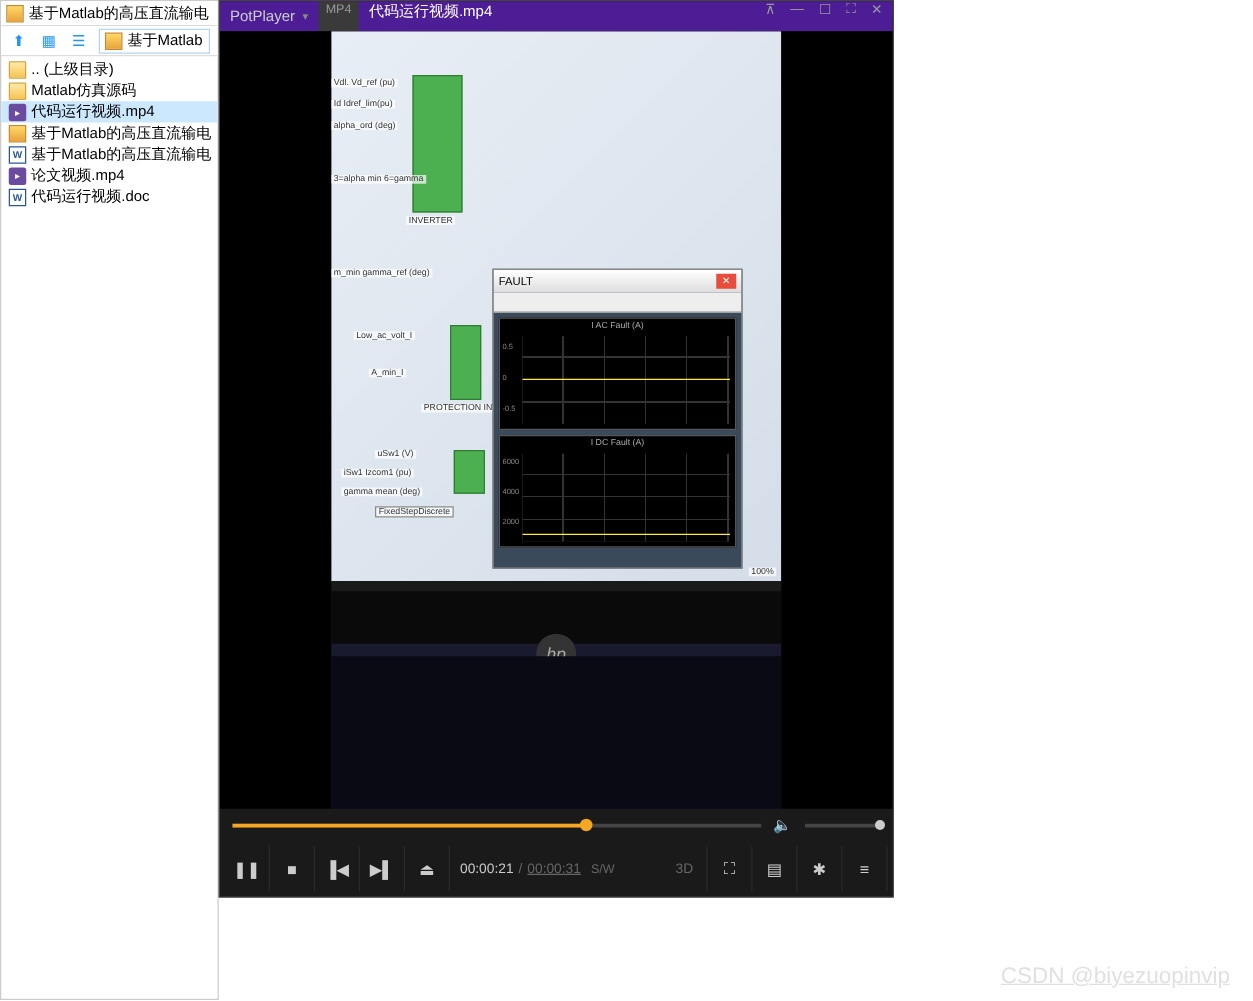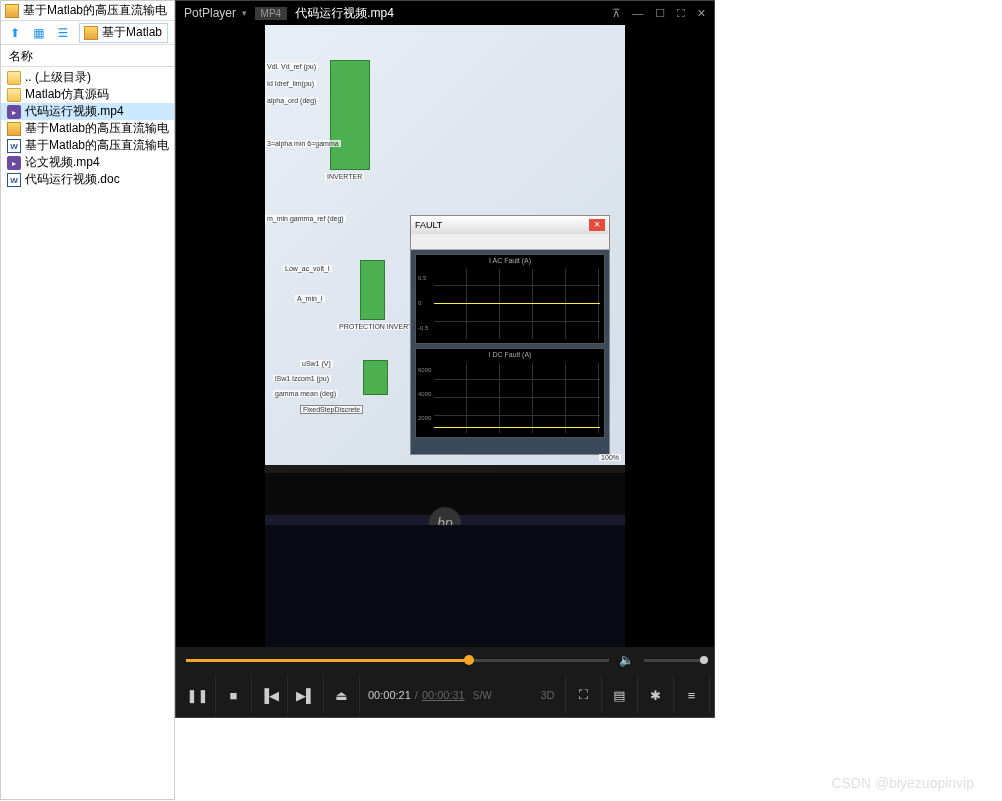--- a/index.html
+++ b/index.html
@@ -24,35 +24,35 @@
 .item-icon { width: 14px; height: 14px; flex-shrink: 0; }
 .folder-ico { background: linear-gradient(#ffe9a8, #f5c451); border: 1px solid #d4a53a; border-radius: 1px; }
 .mp4-ico { background: #6b4ba0; border-radius: 2px; position: relative; }
 .mp4-ico::after { content: "▸"; color: #fff; font-size: 8px; position: absolute; top: 50%; left: 50%; transform: translate(-50%, -50%); }
 .doc-ico { background: #fff; border: 1px solid #2a5699; position: relative; }
 .doc-ico::after { content: "W"; color: #2a5699; font-size: 8px; font-weight: bold; position: absolute; top: 50%; left: 50%; transform: translate(-50%, -50%); }
 .pdf-ico { background: linear-gradient(#ffd966, #e8a33d); border: 1px solid #c88a2a; }
 
 
 .potplayer { position: absolute; left: 175px; top: 0; width: 540px; height: 718px; background: #1a1a1a; border: 1px solid #444; }
-.pp-titlebar { height: 24px; background: #000000; display: flex; align-items: center; padding: 0 8px; color: #ccc; font-size: 12px; }
+.pp-titlebar { height: 24px; background: #4c1d95; display: flex; padding: 0 8px; color: #ccc; font-size: 12px; }
 .pp-title-left { display: flex; align-items: center; gap: 6px; }
 .pp-format { background: #3a3a3a; padding: 1px 6px; font-size: 10px; margin: 0 8px; color: #999; }
 .pp-filename { color: #fff; }
 .pp-wincontrols { margin-left: auto; display: flex; gap: 12px; }
 .pp-winbtn { color: #999; cursor: pointer; font-size: 11px; }
 .pp-video { height: 622px; background: #000; display: flex; align-items: center; justify-content: center; position: relative; }
 .video-frame { width: 360px; height: 622px; background: #1a1a2e; position: relative; overflow: hidden; }
 .matlab-bg { position: absolute; top: 0; left: 0; right: 0; height: 440px; background: linear-gradient(135deg, #e8eef5 0%, #d4dde8 100%); }
 .green-block { position: absolute; background: #4caf50; border: 1px solid #2e7d32; }
 .gb1 { left: 65px; top: 35px; width: 40px; height: 110px; }
 .gb2 { left: 95px; top: 235px; width: 25px; height: 60px; }
 .gb3 { left: 98px; top: 335px; width: 25px; height: 35px; }
 .sim-label { position: absolute; font-size: 7px; color: #333; background: rgba(255,255,255,0.7); padding: 0 2px; }
-.fault-win { position: absolute; left: 145px; top: 190px; width: 200px; height: 240px; background: #3a4a5a; border: 1px solid #888; }
+.fault-win { position: absolute; left: 129px; top: 190px; width: 200px; height: 240px; background: #3a4a5a; border: 1px solid #888; }
 .fault-title { height: 18px; background: linear-gradient(#fff, #ddd); display: flex; align-items: center; padding: 0 4px; font-size: 9px; justify-content: space-between; }
 .fault-close { background: #e74c3c; width: 16px; height: 12px; color: #fff; text-align: center; font-size: 8px; line-height: 12px; }
 .fault-toolbar { height: 16px; background: #eee; border-bottom: 1px solid #aaa; }
 .scope { margin: 4px; height: 90px; background: #000; border: 1px solid #555; position: relative; }
 .scope-title { color: #aaa; font-size: 7px; text-align: center; padding: 2px; }
 .scope-grid { position: absolute; inset: 14px 4px 4px 18px; }
 .scope-grid::before, .scope-grid::after { content: ""; position: absolute; inset: 0; }
 .scope-grid::before { background: repeating-linear-gradient(0deg, transparent, transparent 17px, #333 17px, #333 18px); }
 .scope-grid::after { background: repeating-linear-gradient(90deg, transparent, transparent 32px, #333 32px, #333 33px); }
 .scope-line { position: absolute; left: 18px; right: 4px; height: 1px; background: #ffeb3b; }
@@ -66,40 +66,39 @@
 .progress-thumb { position: absolute; left: 67%; top: 50%; transform: translate(-50%, -50%); width: 10px; height: 10px; border-radius: 50%; background: #f5a623; }
 .vol-icon { color: #888; font-size: 12px; }
 .vol-track { width: 60px; height: 3px; background: #444; position: relative; }
 .vol-thumb { position: absolute; right: 0; top: 50%; transform: translate(50%, -50%); width: 8px; height: 8px; border-radius: 50%; background: #ccc; }
 .pp-controls { height: 44px; background: #1a1a1a; display: flex; align-items: center; padding: 0 4px; }
 .pp-ctrl { width: 36px; height: 36px; display: flex; align-items: center; justify-content: center; color: #ccc; font-size: 13px; cursor: pointer; border-right: 1px solid #2a2a2a; }
 .pp-time { color: #ccc; font-size: 11px; padding: 0 8px; display: flex; gap: 4px; align-items: center; }
 .pp-time .dur { color: #666; text-decoration: underline; }
 .pp-time .sw { color: #666; font-size: 10px; margin-left: 4px; text-align: center; }
 .pp-right { margin-left: auto; display: flex; }
-.watermark { position: absolute; bottom: 10px; right: 28px; color: #ccc; font-size: 14px; opacity: 0.6; }
+.watermark { position: absolute; bottom: 10px; right: 18px; color: #ccc; font-size: 18px; opacity: 0.6; text-decoration: underline; }
 </style>
 </head>
 <body>
 
 <div class="file-manager">
   <div class="fm-titlebar">
     <div class="fm-icon-small"></div>
     <span>基于Matlab的高压直流输电</span>
   </div>
   <div class="fm-navbar">
     <div class="nav-icon">⬆</div>
     <div class="nav-icon">▦</div>
     <div class="nav-icon">☰</div>
     <div class="fm-path">
       <div class="fm-icon-small"></div>
       <span>基于Matlab</span>
     </div>
   </div>
-  <div class="fm-header">名称</div>
   <div class="fm-list" id="fm-list">
       <div class="fm-item">
         <div class="item-icon folder-ico"></div>
         <span>.. (上级目录)</span>
       </div>
       <div class="fm-item">
         <div class="item-icon folder-ico"></div>
         <span>Matlab仿真源码</span>
       </div>
       <div class="fm-item selected">

